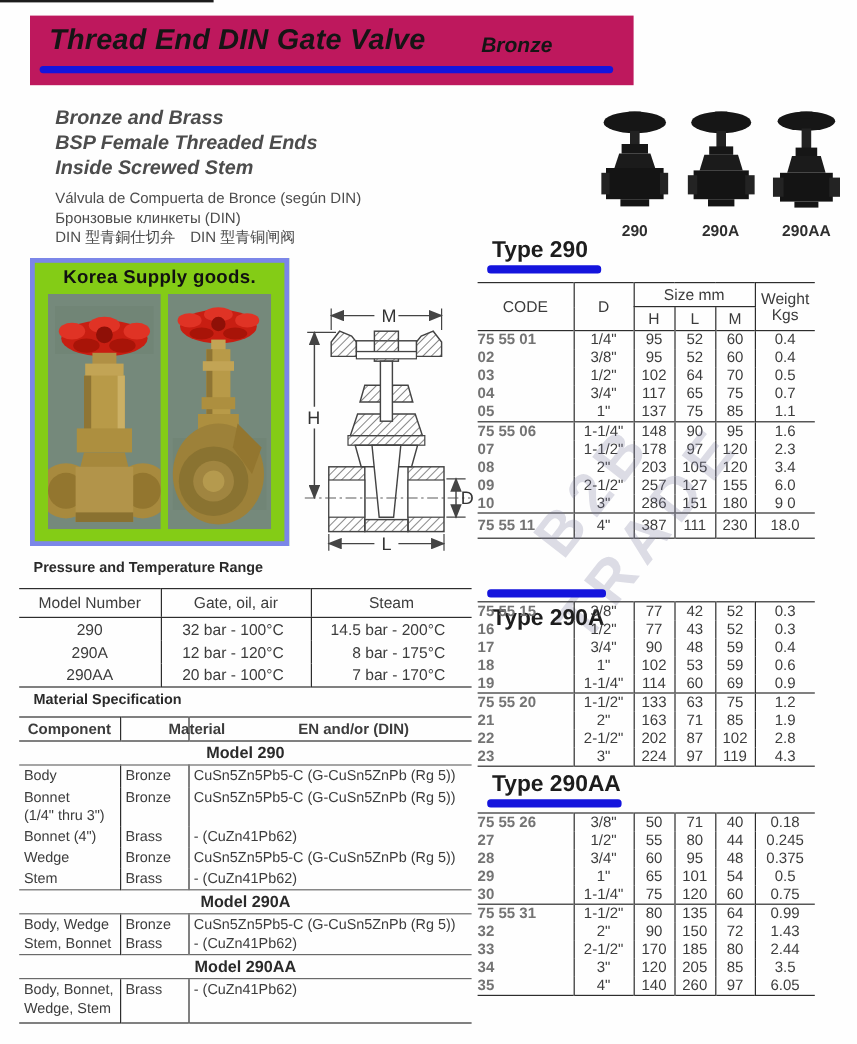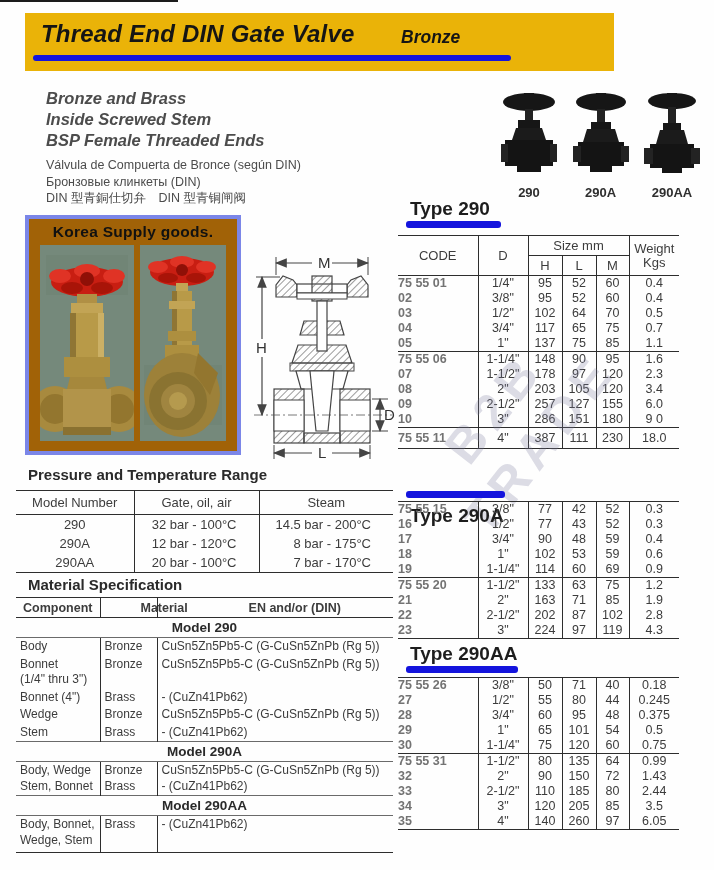--- a/index.html
+++ b/index.html
@@ -3,21 +3,21 @@
 <meta charset="utf-8">
 <style>
   html,body{margin:0;padding:0;background:#ffffff;}
   .page{position:relative;width:714px;height:870px;background:#fefefe;overflow:hidden;
         font-family:"Liberation Sans","DejaVu Sans",sans-serif;color:#3a3a3a;}
 
   
   .scanline{position:absolute;left:0;top:0;width:178px;height:2px;background:#1c1c1c;}
 
   
-  .title-band{position:absolute;left:25px;top:13px;width:589px;height:58px;background:#eab308;}
+  .title-band{position:absolute;left:25px;top:13px;width:503px;height:58px;background:#be185d;}
   .title-main{position:absolute;left:16px;top:7px;font-size:24px;font-weight:bold;font-style:italic;color:#151515;letter-spacing:.2px;}
   .title-sub{position:absolute;left:376px;top:14px;font-size:17.5px;font-weight:bold;font-style:italic;color:#151515;}
   .title-rule{position:absolute;left:8px;top:42px;width:478px;height:6px;background:#1414dd;border-radius:3px;}
 
   
   .intro{position:absolute;left:46px;top:88px;}
   .intro .b{font-size:16.5px;font-weight:bold;font-style:italic;color:#4c4c4c;line-height:21px;}
   .intro .r{font-size:12.5px;color:#4c4c4c;line-height:16.5px;}
   .intro .gap{height:6px;}
 
@@ -42,35 +42,35 @@
   .sizetbl th.bl,.sizetbl td.bl,.sizetbl td.d,.sizetbl td.wt{border-left:1.4px solid #2d2d2d;}
   .sizetbl th.size{border-bottom:1.4px solid #2d2d2d;height:19px;}
   .sizetbl th.two{white-space:pre-line;line-height:14px;}
   .sizetbl td{height:15px;text-align:center;line-height:15px;}
   .sizetbl td.num{border-left:1.4px solid #2d2d2d;}
   .sizetbl td.code{text-align:left;padding-right:10px;font-weight:bold;color:#737373;}
   .sizetbl tr.group-start td{border-top:1.6px solid #2d2d2d;}
   .sizetbl tr.tall td{height:20px;}
 
   
-  .korea{position:absolute;left:25px;top:215px;width:208px;height:232px;border:4px solid #7b86e8;background:#a16207;}
+  .korea{position:absolute;left:25px;top:215px;width:208px;height:232px;border:4px solid #7b86e8;background:#84cc16;}
   .korea .cap{text-align:center;font-size:15.5px;font-weight:bold;color:#111;margin-top:4px;letter-spacing:.3px;}
   .korea .photos{display:flex;justify-content:center;gap:6px;margin-top:4px;}
 
   
   .diagram{position:absolute;left:246px;top:247px;}
   .diagram text{font-family:"Liberation Sans",sans-serif;font-size:15px;fill:#333;}
 
   
   .wm{position:absolute;left:352px;top:368px;width:330px;text-align:center;
       font-size:50px;font-weight:bold;letter-spacing:8px;color:rgba(125,125,160,.26);
       transform:rotate(-52deg);transform-origin:center;pointer-events:none;}
 
   
-  .sec-h{position:absolute;font-size:15px;font-weight:bold;color:#2a2a2a;}
+  .sec-h{position:absolute;font-size:12px;font-weight:bold;color:#2a2a2a;}
 
   
   .ptbl{position:absolute;left:16px;top:490px;width:377px;border-collapse:collapse;table-layout:fixed;
         font-size:13px;color:#3c3c3c;border-top:1.7px solid #2d2d2d;border-bottom:1.7px solid #2d2d2d;}
   .ptbl col.p1{width:118px}.ptbl col.p2{width:125px}.ptbl col.p3{width:134px}
   .ptbl th{font-weight:normal;height:21px;border-bottom:1.5px solid #2d2d2d;}
   .ptbl th.bl,.ptbl td.bl{border-left:1.4px solid #2d2d2d;}
   .ptbl td{height:17px;line-height:17px;}
   .ptbl td.model{text-align:center;}
   .ptbl td.val{text-align:right;padding-right:22px;}
@@ -96,22 +96,22 @@
   <div class="scanline" data-interactable="false"></div>
 
   <div class="title-band" data-interactable="false">
     <div class="title-main" data-interactable="false">Thread End DIN Gate Valve</div>
     <div class="title-sub" data-interactable="false">Bronze</div>
     <div class="title-rule" data-interactable="false"></div>
   </div>
 
   <div class="intro" data-interactable="false">
     <div class="b" data-interactable="false">Bronze and Brass</div>
+    <div class="b" data-interactable="false">BSP Female Threaded Ends</div>
     <div class="b" data-interactable="false">Inside Screwed Stem</div>
-    <div class="b" data-interactable="false">BSP Female Threaded Ends</div>
     <div class="gap"></div>
     <div class="r" data-interactable="false">Válvula de Compuerta de Bronce (según DIN)</div>
     <div class="r" data-interactable="false">Бронзовые клинкеты (DIN)</div>
     <div class="r" data-interactable="false">DIN 型青銅仕切弁　DIN 型青铜闸阀</div>
   </div>
 
   <div class="views" data-interactable="false">
     <div class="view" data-interactable="false">
       <svg width="56" height="90" viewBox="0 0 56 90" data-interactable="false">
         <ellipse cx="28" cy="10" rx="26" ry="9" fill="#161616"></ellipse>
@@ -637,21 +637,21 @@
           <td class="code" data-interactable="false">32</td>
           <td class="d" data-interactable="false">2"</td>
           <td class="num" data-interactable="false">90</td>
           <td class="num" data-interactable="false">150</td>
           <td class="num" data-interactable="false">72</td>
           <td class="wt" data-interactable="false">1.43</td>
         </tr>
         <tr data-interactable="false">
           <td class="code" data-interactable="false">33</td>
           <td class="d" data-interactable="false">2-1/2"</td>
-          <td class="num" data-interactable="false">110</td>
+          <td class="num" data-interactable="false">170</td>
           <td class="num" data-interactable="false">185</td>
           <td class="num" data-interactable="false">80</td>
           <td class="wt" data-interactable="false">2.44</td>
         </tr>
         <tr data-interactable="false">
           <td class="code" data-interactable="false">34</td>
           <td class="d" data-interactable="false">3"</td>
           <td class="num" data-interactable="false">120</td>
           <td class="num" data-interactable="false">205</td>
           <td class="num" data-interactable="false">85</td>

